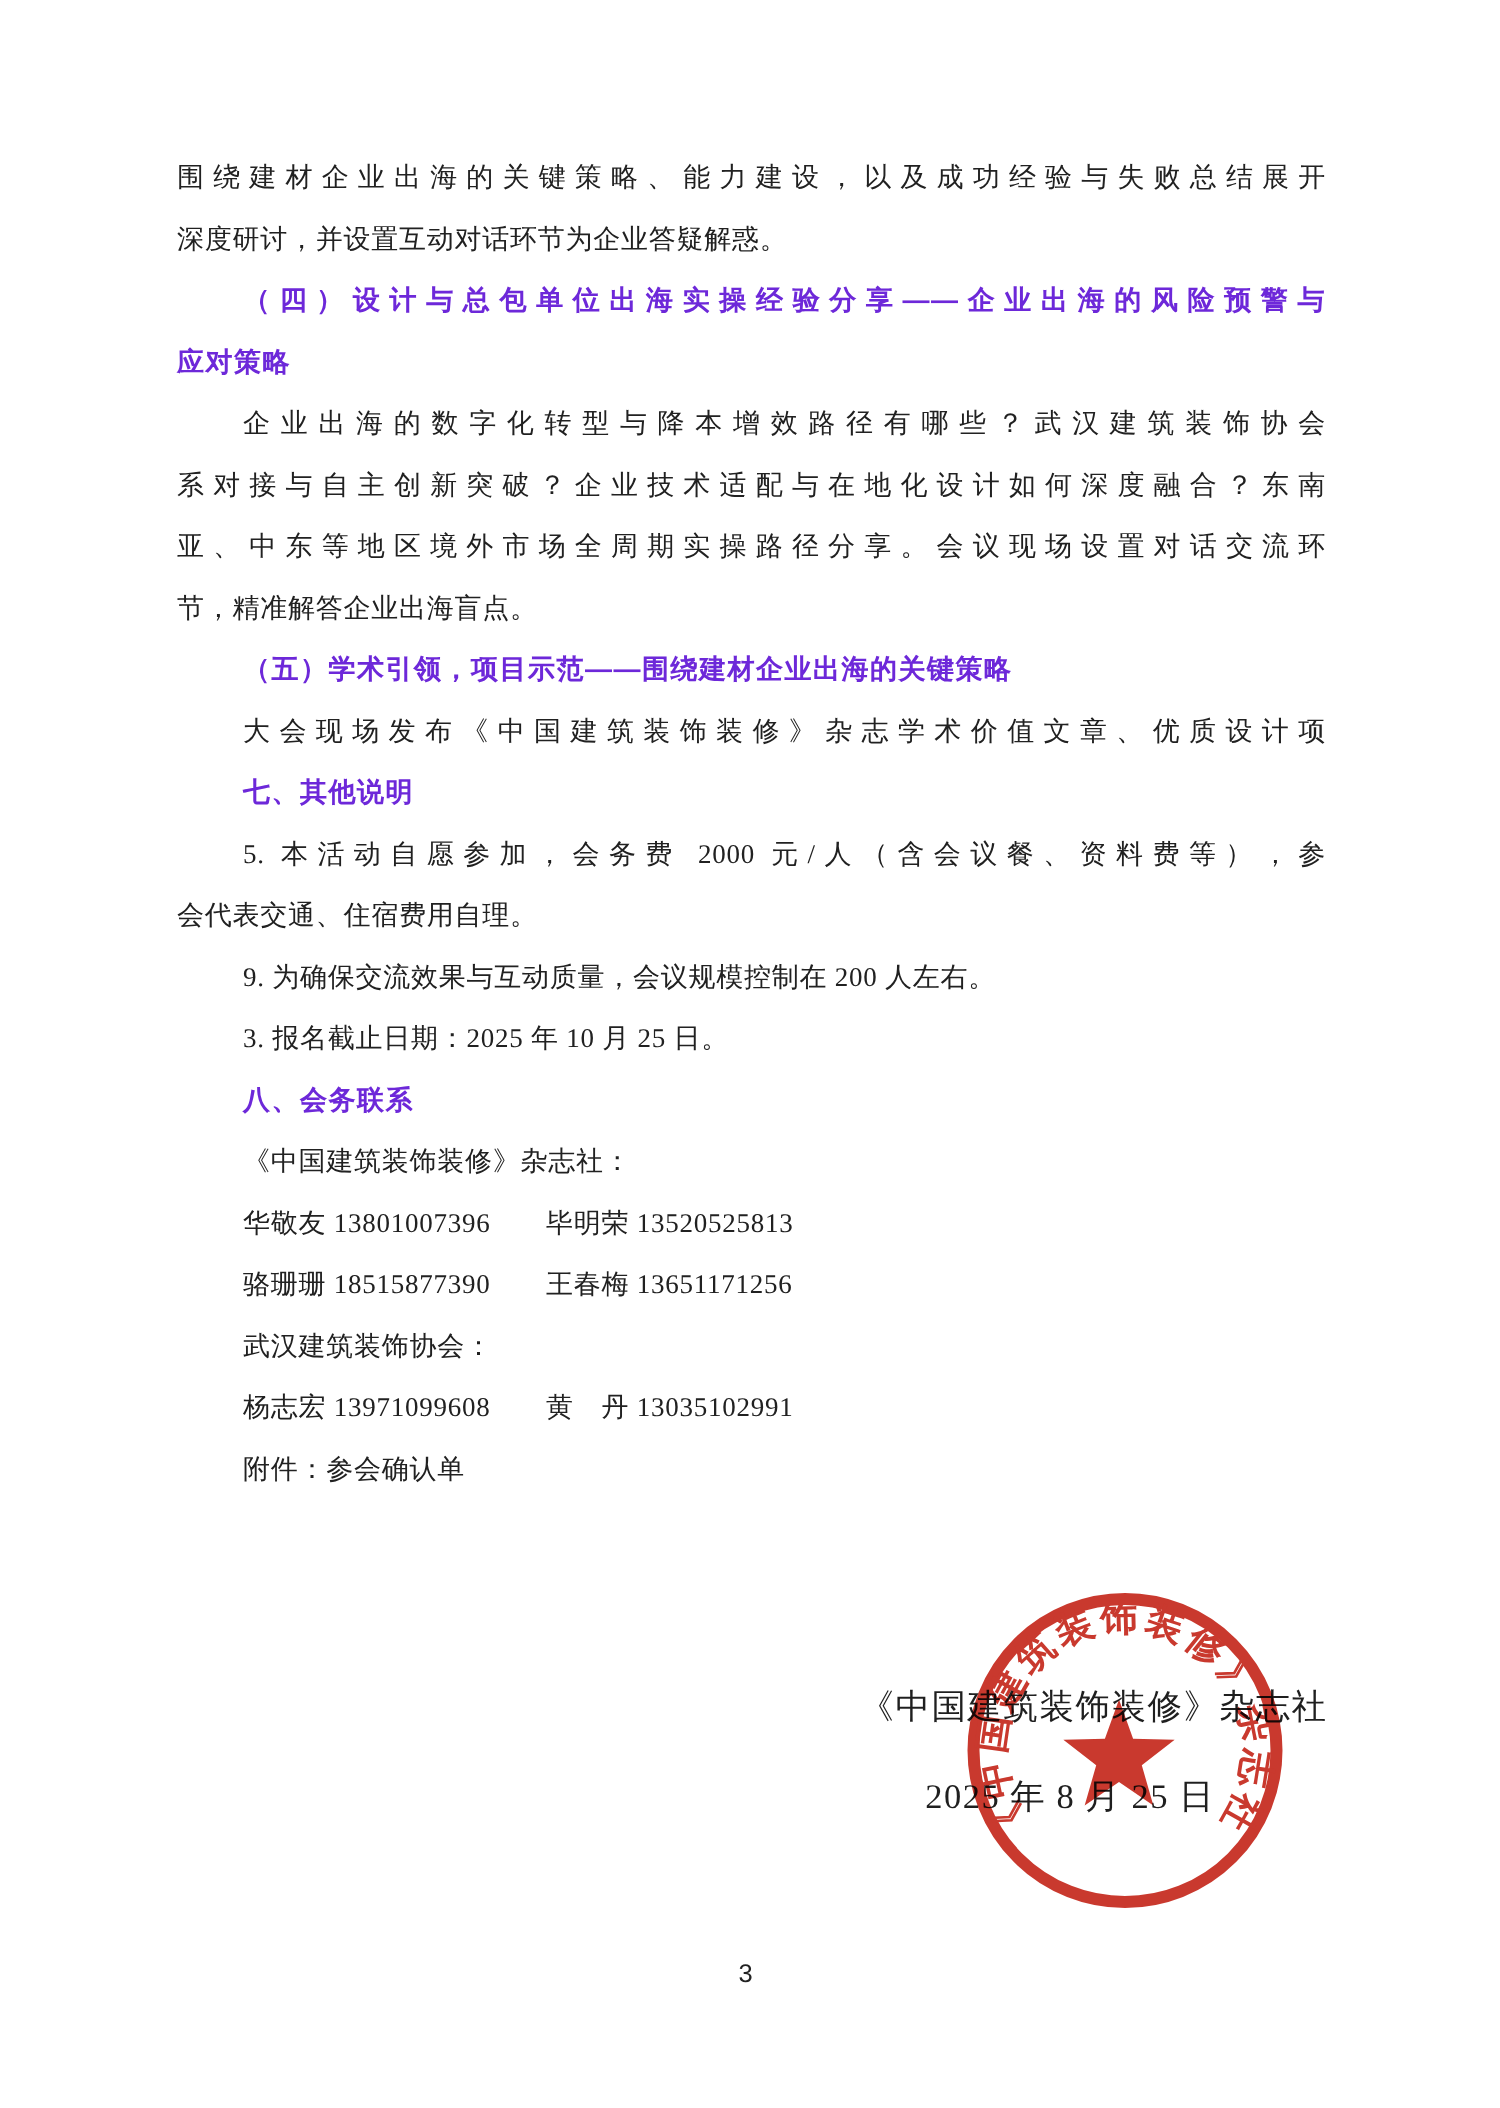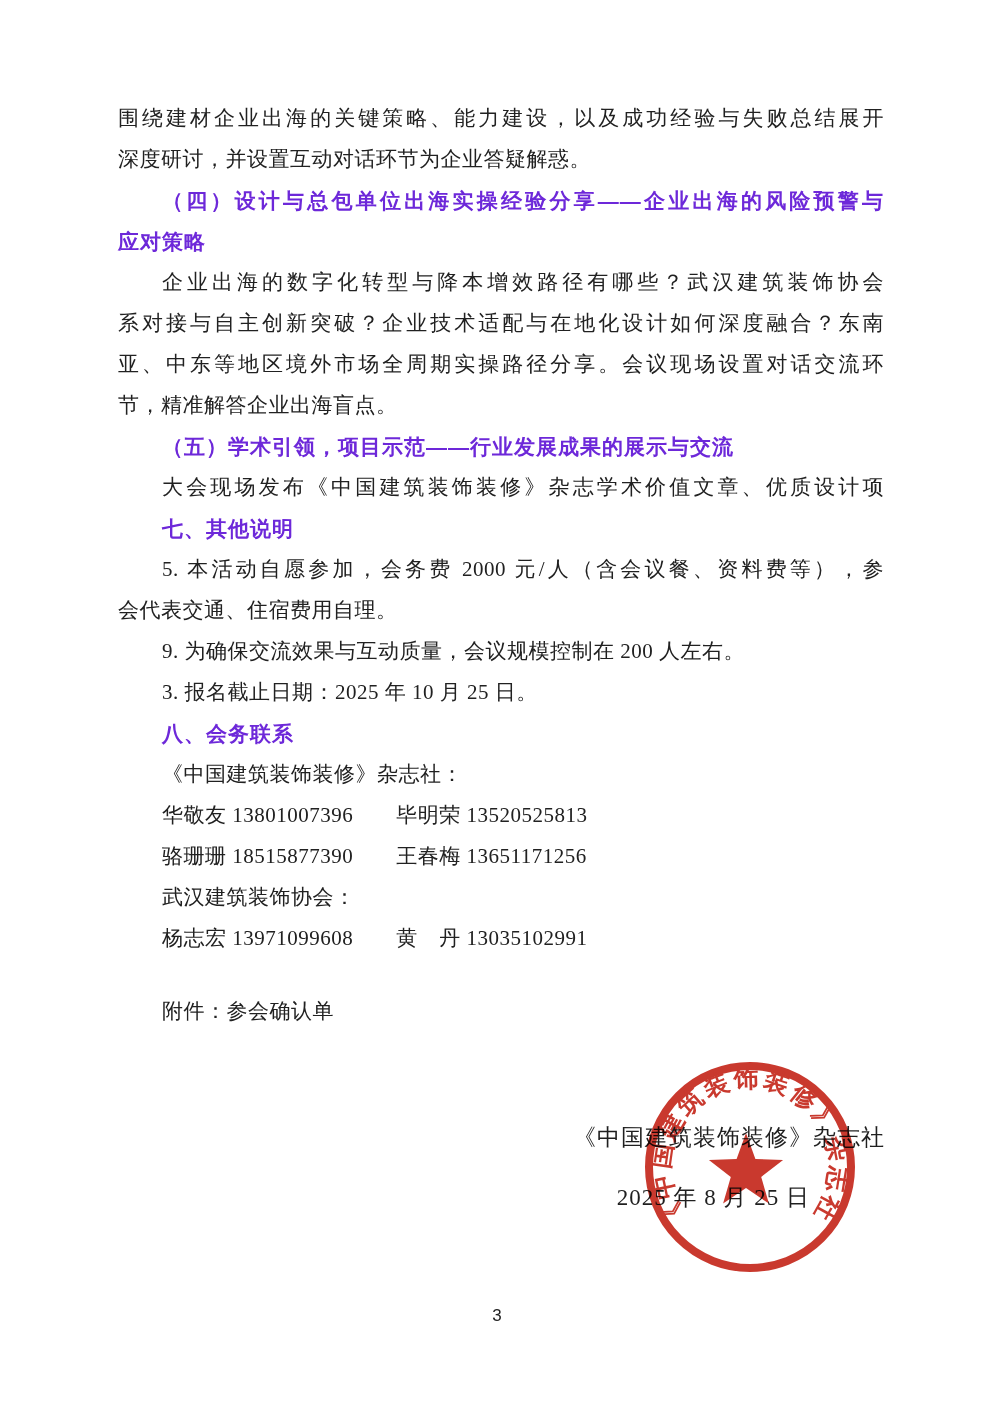--- a/index.html
+++ b/index.html
@@ -12,37 +12,37 @@
     color:#212121;
   }
   .doc{
     position:absolute;
     left:118px;top:98px;
     width:766px;
   }
   .line{
     height:41px;
     line-height:41px;
-    font-size:21px;
+    font-size:18px;
     white-space:nowrap;
     letter-spacing:0.5px;
   }
   .line.full{
     white-space:normal;
     text-align:justify;
     text-align-last:justify;
   }
   .line.ind{ text-indent:44px; }
   .line.head{
     font-family:"Liberation Sans","DejaVu Sans",sans-serif;
     font-weight:700;
     color:#6d28d9;
     letter-spacing:1px;
   }
-  .line.gap-top{ margin-top:32px; }
+  .line.gap-top{ }
   .sig-org{
     position:absolute;
     top:1118px;right:115px;
     font-size:23px;
     line-height:40px;
     letter-spacing:1px;
     color:#1f1f1f;
   }
   .sig-date{
     position:absolute;
@@ -82,21 +82,21 @@
 
   <div class="doc">
     <div class="line full">围绕建材企业出海的关键策略、能力建设，以及成功经验与失败总结展开</div>
     <div class="line">深度研讨，并设置互动对话环节为企业答疑解惑。</div>
     <div class="line head ind full">（四）设计与总包单位出海实操经验分享——企业出海的风险预警与</div>
     <div class="line head">应对策略</div>
     <div class="line ind full">企业出海的数字化转型与降本增效路径有哪些？武汉建筑装饰协会</div>
     <div class="line full">系对接与自主创新突破？企业技术适配与在地化设计如何深度融合？东南</div>
     <div class="line full">亚、中东等地区境外市场全周期实操路径分享。会议现场设置对话交流环</div>
     <div class="line">节，精准解答企业出海盲点。</div>
-    <div class="line head ind">（五）学术引领，项目示范——行业发展成果的展示与交流</div>
+    <div class="line head ind">（五）学术引领，项目示范——围绕建材企业出海的关键策略</div>
     <div class="line ind full">大会现场发布《中国建筑装饰装修》杂志学术价值文章、优质设计项</div>
     <div class="line head ind">七、其他说明</div>
     <div class="line ind full">5. 本活动自愿参加，会务费 2000 元/人（含会议餐、资料费等），参</div>
     <div class="line">会代表交通、住宿费用自理。</div>
     <div class="line ind">9. 为确保交流效果与互动质量，会议规模控制在 200 人左右。</div>
     <div class="line ind">3. 报名截止日期：2025 年 10 月 25 日。</div>
     <div class="line head ind">八、会务联系</div>
     <div class="line ind">《中国建筑装饰装修》杂志社：</div>
     <div class="line ind">华敬友 13801007396　　毕明荣 13520525813</div>
     <div class="line ind">骆珊珊 18515877390　　王春梅 13651171256</div>

